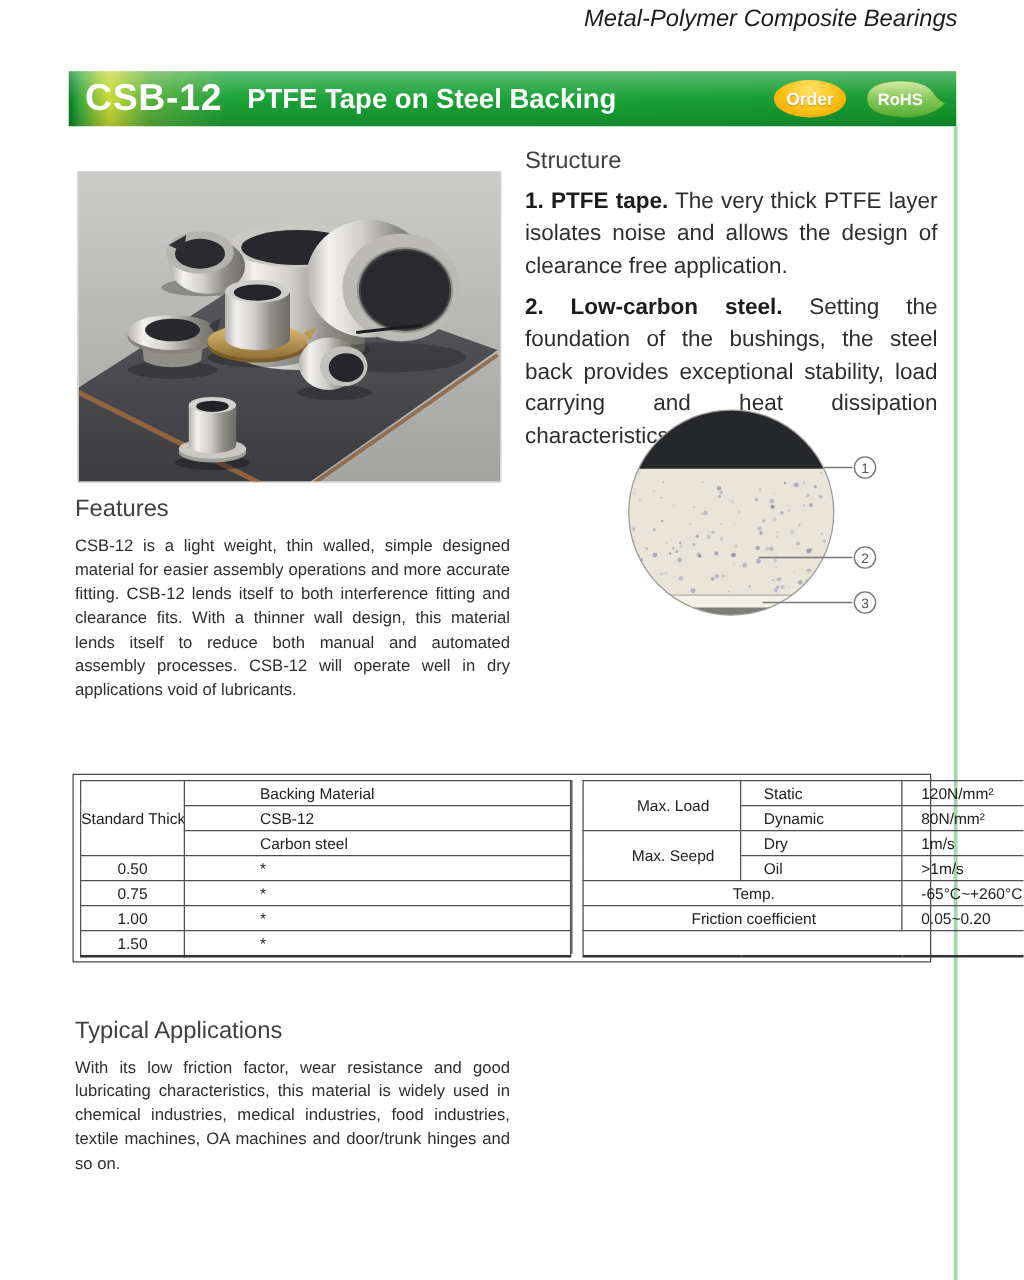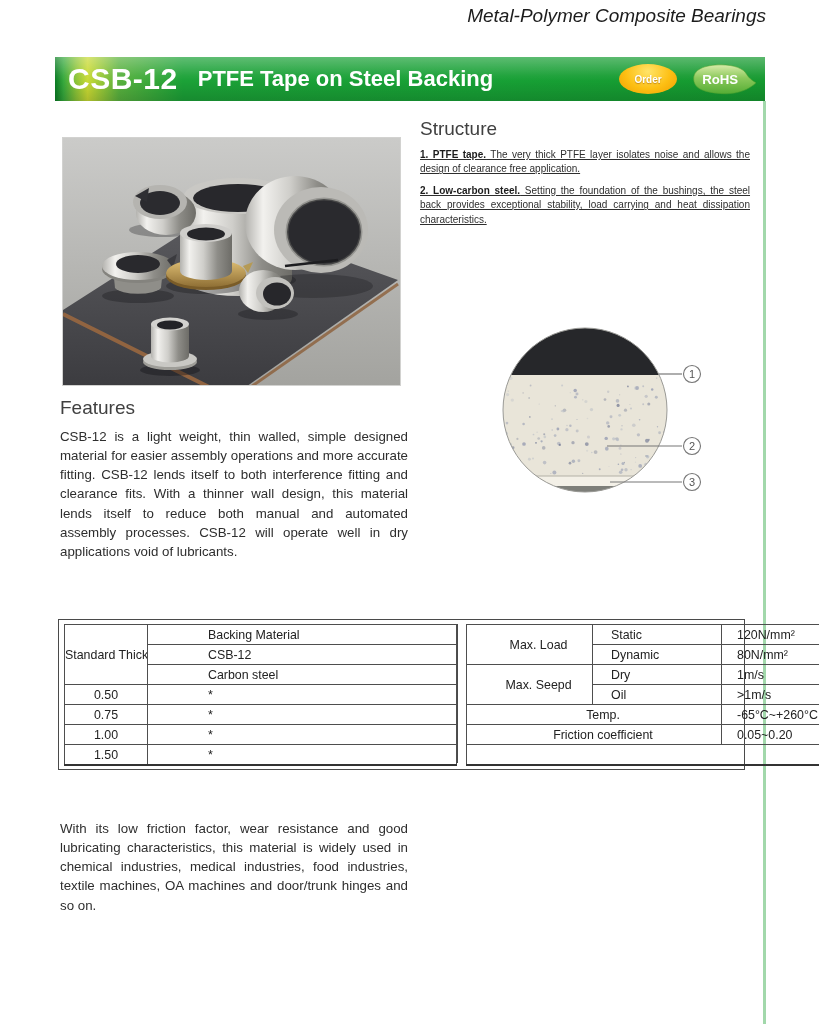--- a/index.html
+++ b/index.html
@@ -24,37 +24,37 @@
   .banner .model{
     font-size:30px;font-weight:bold;color:#ffffff;margin-left:13px;letter-spacing:.5px;z-index:1;
   }
   .banner .subtitle{
     font-size:22px;font-weight:bold;color:#ffffff;margin-left:20px;z-index:1;
   }
   .order-btn{
     position:absolute;right:88px;top:7px;width:58px;height:30px;border:none;cursor:pointer;
     border-radius:50%;z-index:2;
     background:radial-gradient(ellipse at 50% 25%,#ffe469 0%,#fdbf13 55%,#ef9e00 100%);
-    color:#ffffff;font-weight:bold;font-size:10px;font-family:inherit;
+    color:#ffffff;font-weight:bold;font-size:14px;font-family:inherit;
     display:flex;align-items:center;justify-content:center;
     text-shadow:0 1px 1px rgba(150,85,0,.55);
   }
   .rohs-btn{position:absolute;right:8px;top:5px;width:68px;height:34px;z-index:2;cursor:pointer;}
   .rohs-btn text{fill:#ffffff;font-weight:bold;font-size:14px;}
   
   .green-line{position:absolute;left:763px;top:101px;width:3px;height:923px;background:#a2d8ab;}
   
   .photo{
     position:absolute;left:62px;top:137px;width:337px;height:247px;
     border:1px solid #d2d2d0;background:#c7c7c5;
   }
   
   .structure{position:absolute;left:420px;top:118px;width:330px;}
   h2.sec{font-size:19px;font-weight:normal;color:#404040;margin:0 0 8px 0;}
-  .structure p{margin:0 0 7px 0;font-size:10px;line-height:1.44;text-align:justify;color:#2e2e2e;text-decoration:underline;}
+  .structure p{margin:0 0 7px 0;font-size:18px;line-height:1.44;text-align:justify;color:#2e2e2e;}
   .structure p b{color:#1c1c1c;}
   
   .figure{position:absolute;left:488px;top:326px;width:272px;height:172px;}
   .figure text{font-family:"Liberation Sans","DejaVu Sans",sans-serif;}
   
   .features{position:absolute;left:60px;top:397px;width:348px;}
   .features p,.apps p{margin:5px 0 0 0;font-size:13.3px;line-height:1.44;text-align:justify;color:#2e2e2e;}
   
   .tech{position:absolute;left:58px;top:619px;width:685px;border:1px solid #4a4a4a;background:#fff;}
   .tech-header{height:33px;background:#ededed;border-bottom:1px solid #4a4a4a;display:flex;align-items:center;padding-left:12px;}
@@ -422,16 +422,17 @@
           </tr>
           <tr>
             <td class="r1" colspan="3"></td>
           </tr>
         </tbody>
       </table>
     </div>
   </div>
 
   <div class="apps">
+    <h2 class="sec">Typical Applications</h2>
     <p>With its low friction factor, wear resistance and good lubricating characteristics, this material is widely used in chemical industries, medical industries, food industries, textile machines, OA machines and door/trunk hinges and so on.</p>
   </div>
 
 </div>
 
 </body></html>

